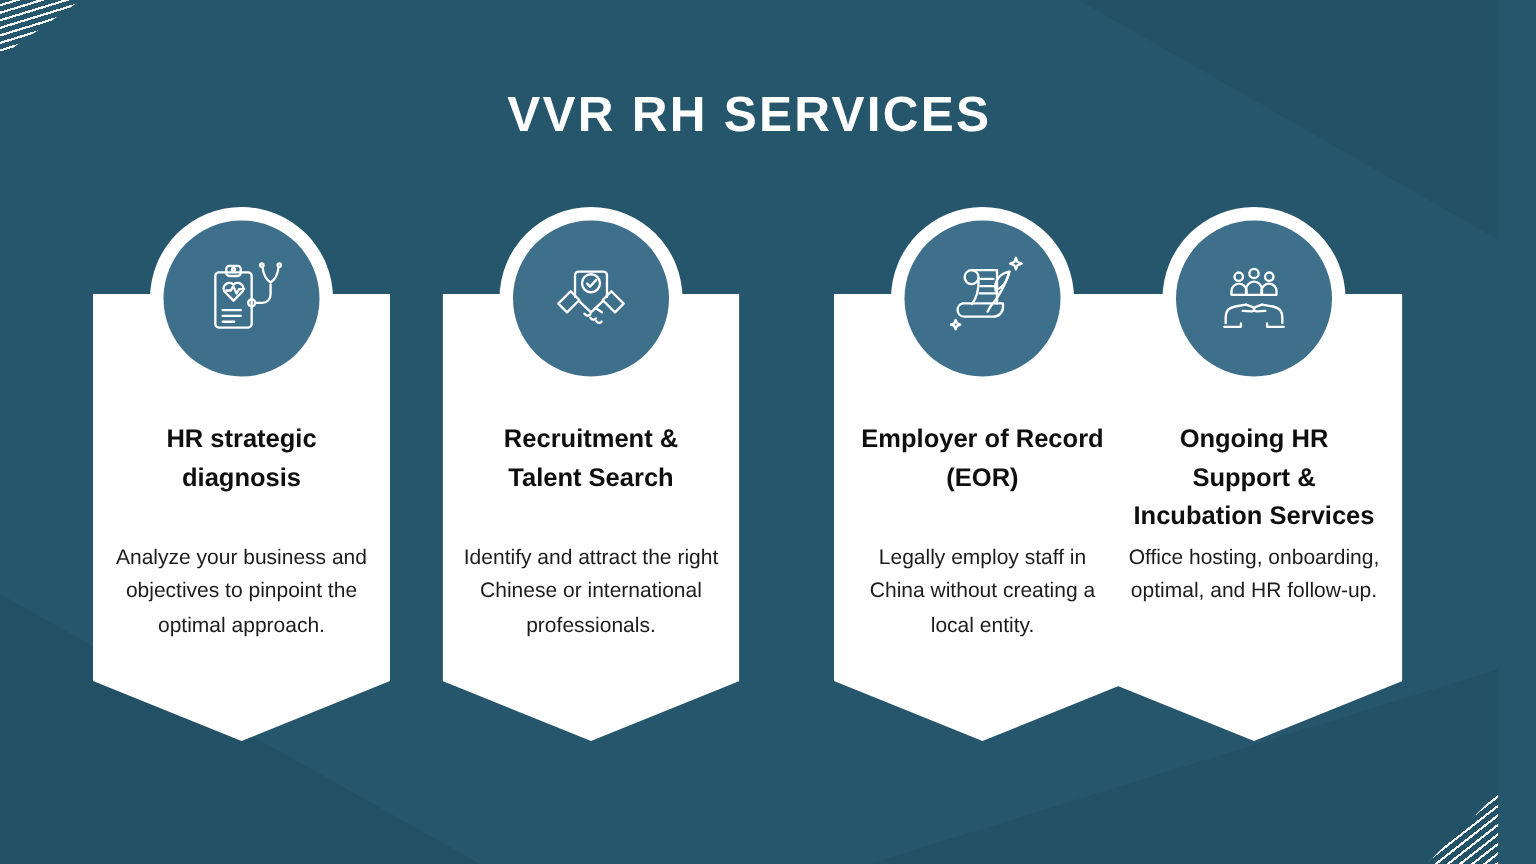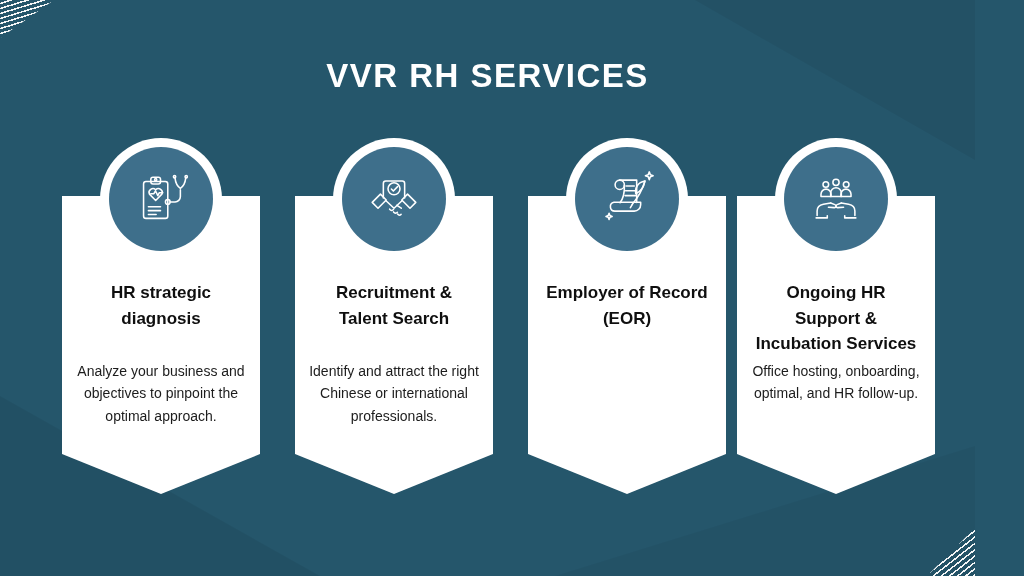--- a/index.html
+++ b/index.html
@@ -1,21 +1,21 @@
 <!DOCTYPE html>
 <html><head>
 <meta charset="utf-8">
 <style>
   html,body{margin:0;padding:0;}
   body{
     width:1024px;height:576px;overflow:hidden;
     font-family:"Liberation Sans","DejaVu Sans",sans-serif;
     background:#25566B;
   }
-  .stage{position:relative;width:975px;height:576px;background:#25566B;overflow:hidden;}
+  .stage{position:relative;width:975px;height:576px;background:#25566B;overflow:hidden;padding-left:24px;}
 
   
   .accent{position:absolute;pointer-events:none;}
   .accent-tr{top:0;right:0;width:280px;height:160px;background:rgba(0,0,0,0.05);
     clip-path:polygon(0 0,100% 0,100% 100%);}
   .accent-bl{bottom:0;left:0;width:320px;height:180px;background:rgba(0,0,0,0.06);
     clip-path:polygon(0 0,100% 100%,0 100%);}
   .accent-br{bottom:0;right:0;width:420px;height:130px;background:rgba(0,0,0,0.04);
     clip-path:polygon(100% 0,100% 100%,0 100%);}
 
@@ -30,21 +30,21 @@
 
   .main-title{
     position:absolute;top:57px;left:0;width:100%;margin:0;
     text-align:center;color:#FFFFFF;font-size:33px;font-weight:700;
     letter-spacing:1.5px;
   }
 
   .card-wrap{position:absolute;top:138px;width:198px;height:356px;}
   .card-wrap.c0{left:62px;}
   .card-wrap.c1{left:295px;}
-  .card-wrap.c2{left:528px;}
+  .card-wrap.c2{left:556px;}
   .card-wrap.c3{left:737px;}
 
   .card{
     position:absolute;top:58px;left:0;width:198px;height:298px;
     background:#FFFFFF;
     clip-path:polygon(0 0,100% 0,100% 86.6%,50% 100%,0 86.6%);
     box-sizing:border-box;padding:84px 13px 0;
     text-align:center;
   }
   .card-title{
@@ -125,20 +125,21 @@
             <circle cx="58" cy="9" r="1.2"></circle>
           </g>
         </svg>
       </div>
     </div>
   </section>
 
   <section class="card-wrap c2">
     <div class="card">
       <h2 class="card-title">Employer of Record (EOR)</h2>
+      <p class="card-desc">Legally employ staff in China without creating a local entity.</p>
     </div>
     <div class="badge">
       <div class="badge-circle">
         <svg viewBox="0 0 64 64">
           <g class="icon-stroke">
             <circle cx="24.5" cy="17.3" r="4.8"></circle>
             <path d="M24.5 12.5 h17.5 v23"></path>
             <path d="M29.3 17.8 c0.3 8 -1 13.5 -4.5 18"></path>
             <path d="M18.5 35.4 a4.6 4.6 0 0 0 0.9 9.1 h20.1 a6.6 6.6 0 0 0 6.6 -6.6 v-2.5 H19"></path>
             <path d="M31 18.5 h8.5 M30.5 23.5 h11 M30 28.5 h11"></path>

